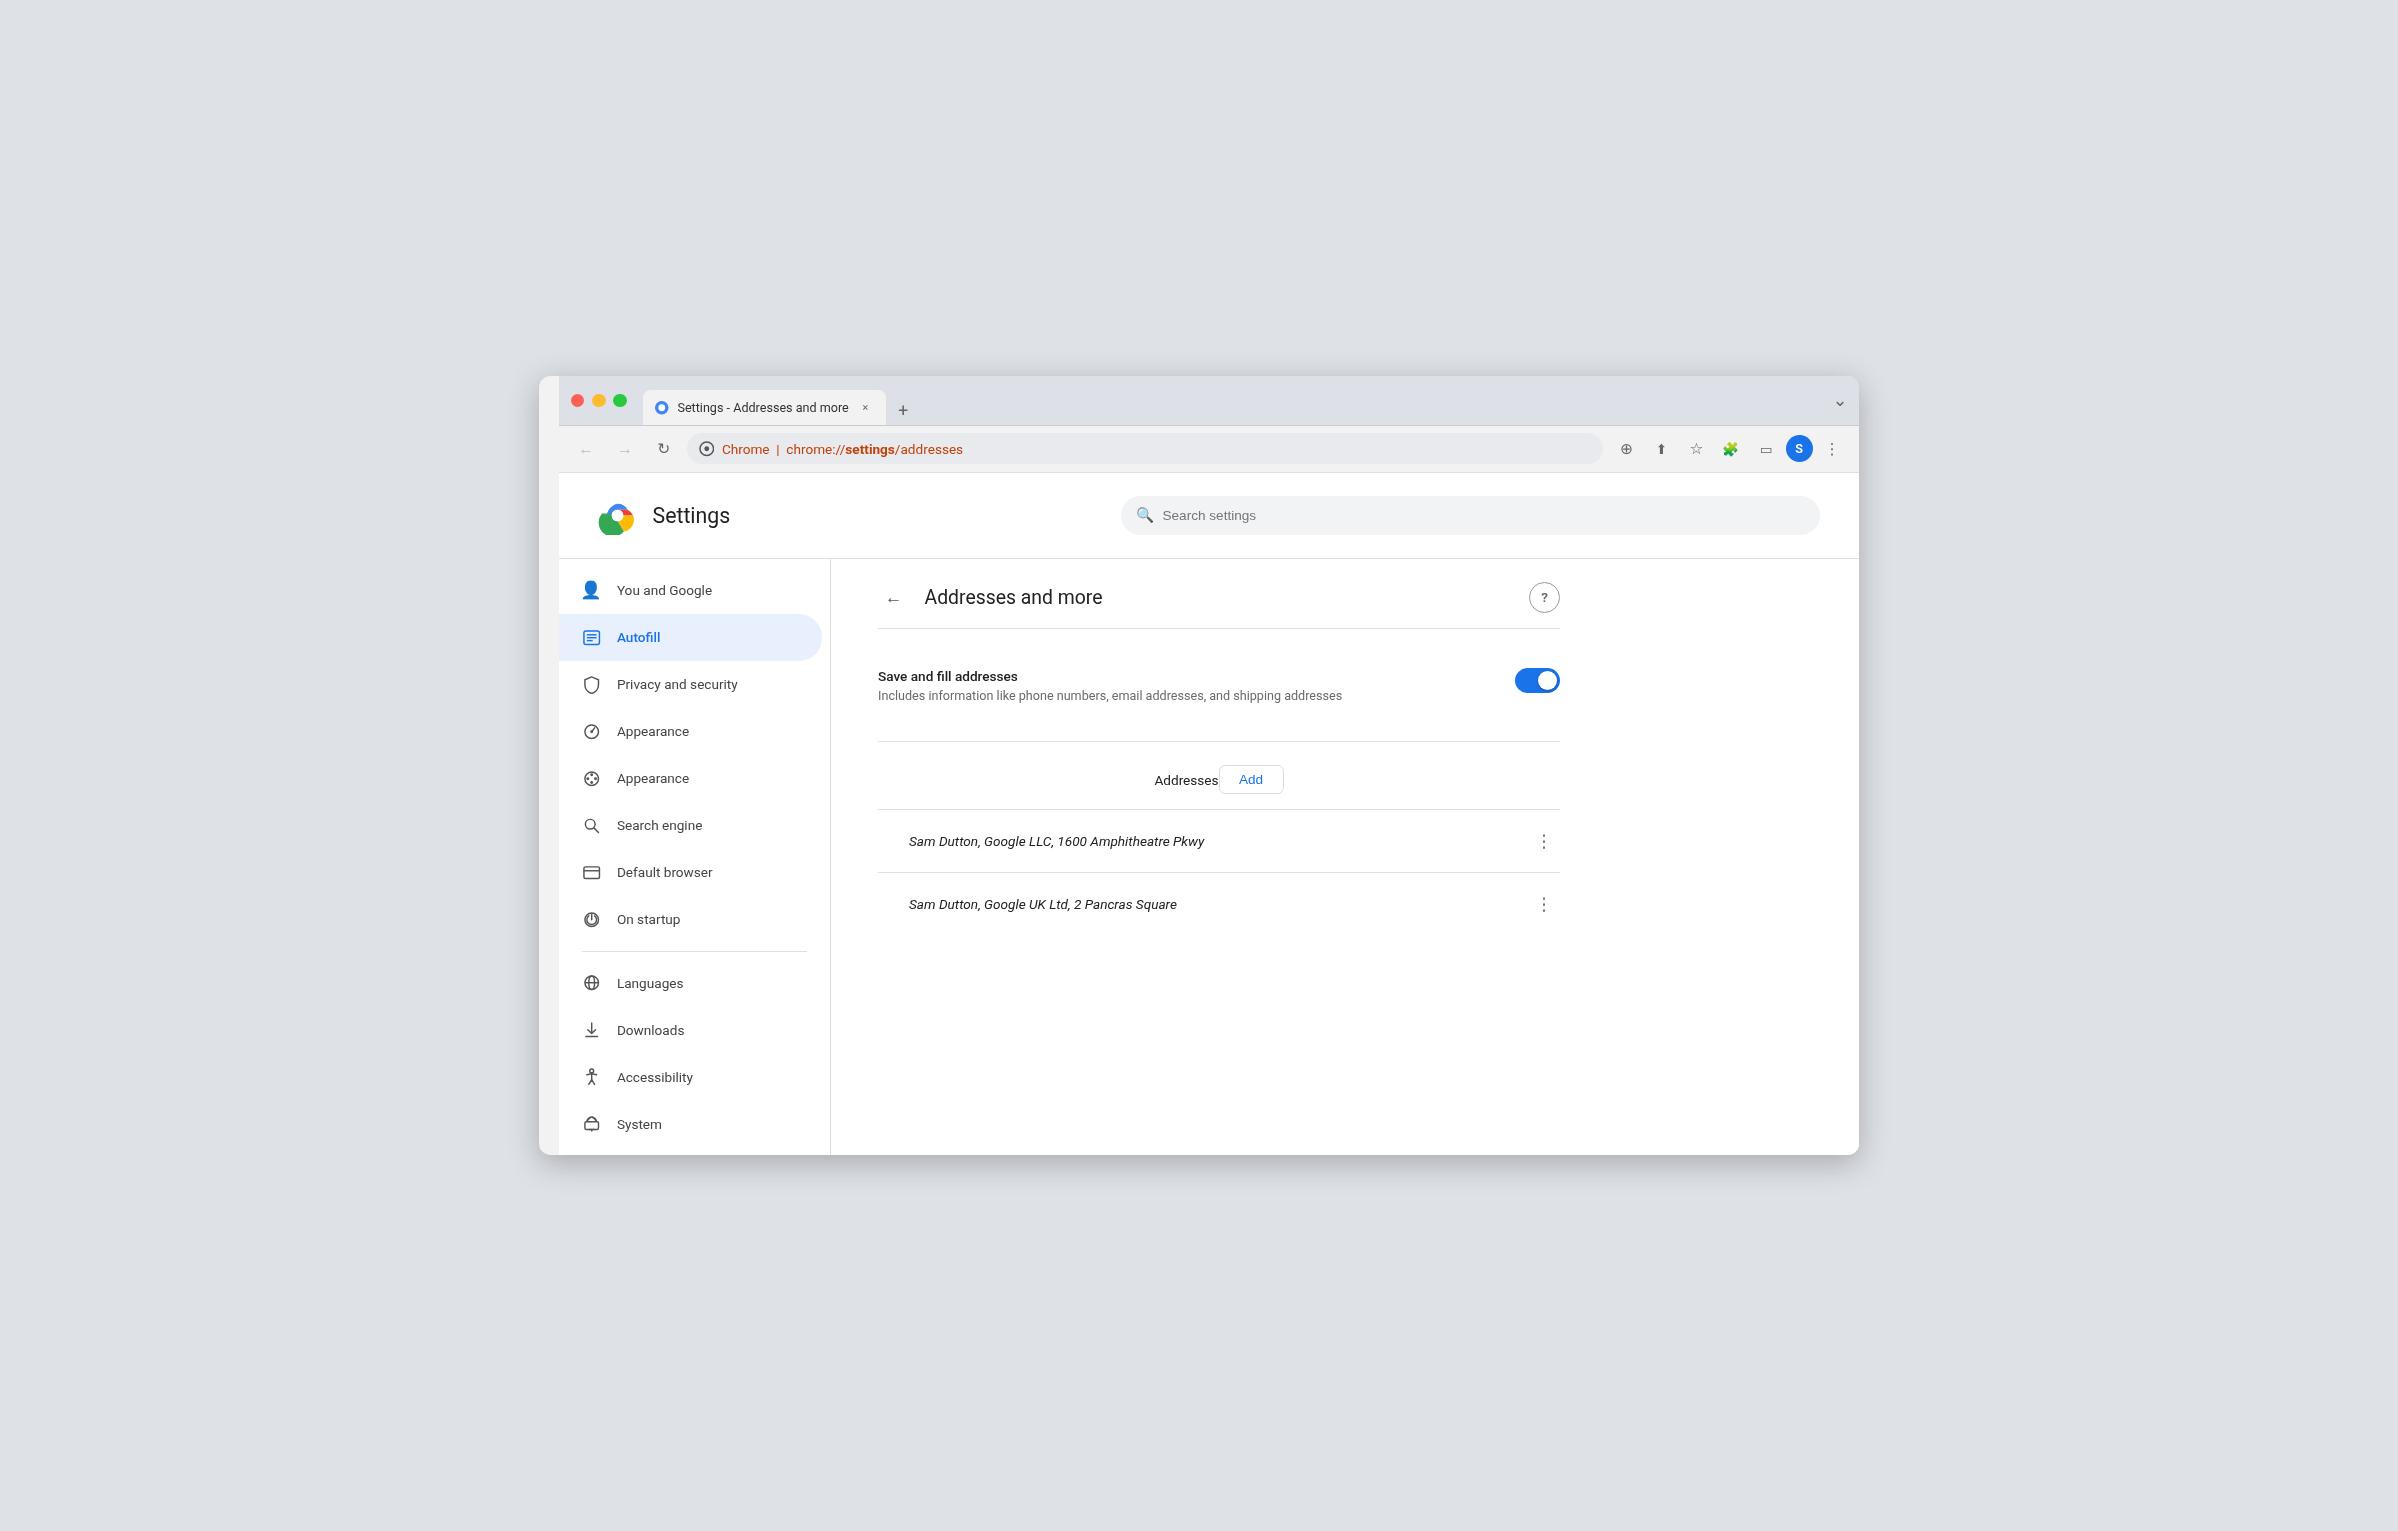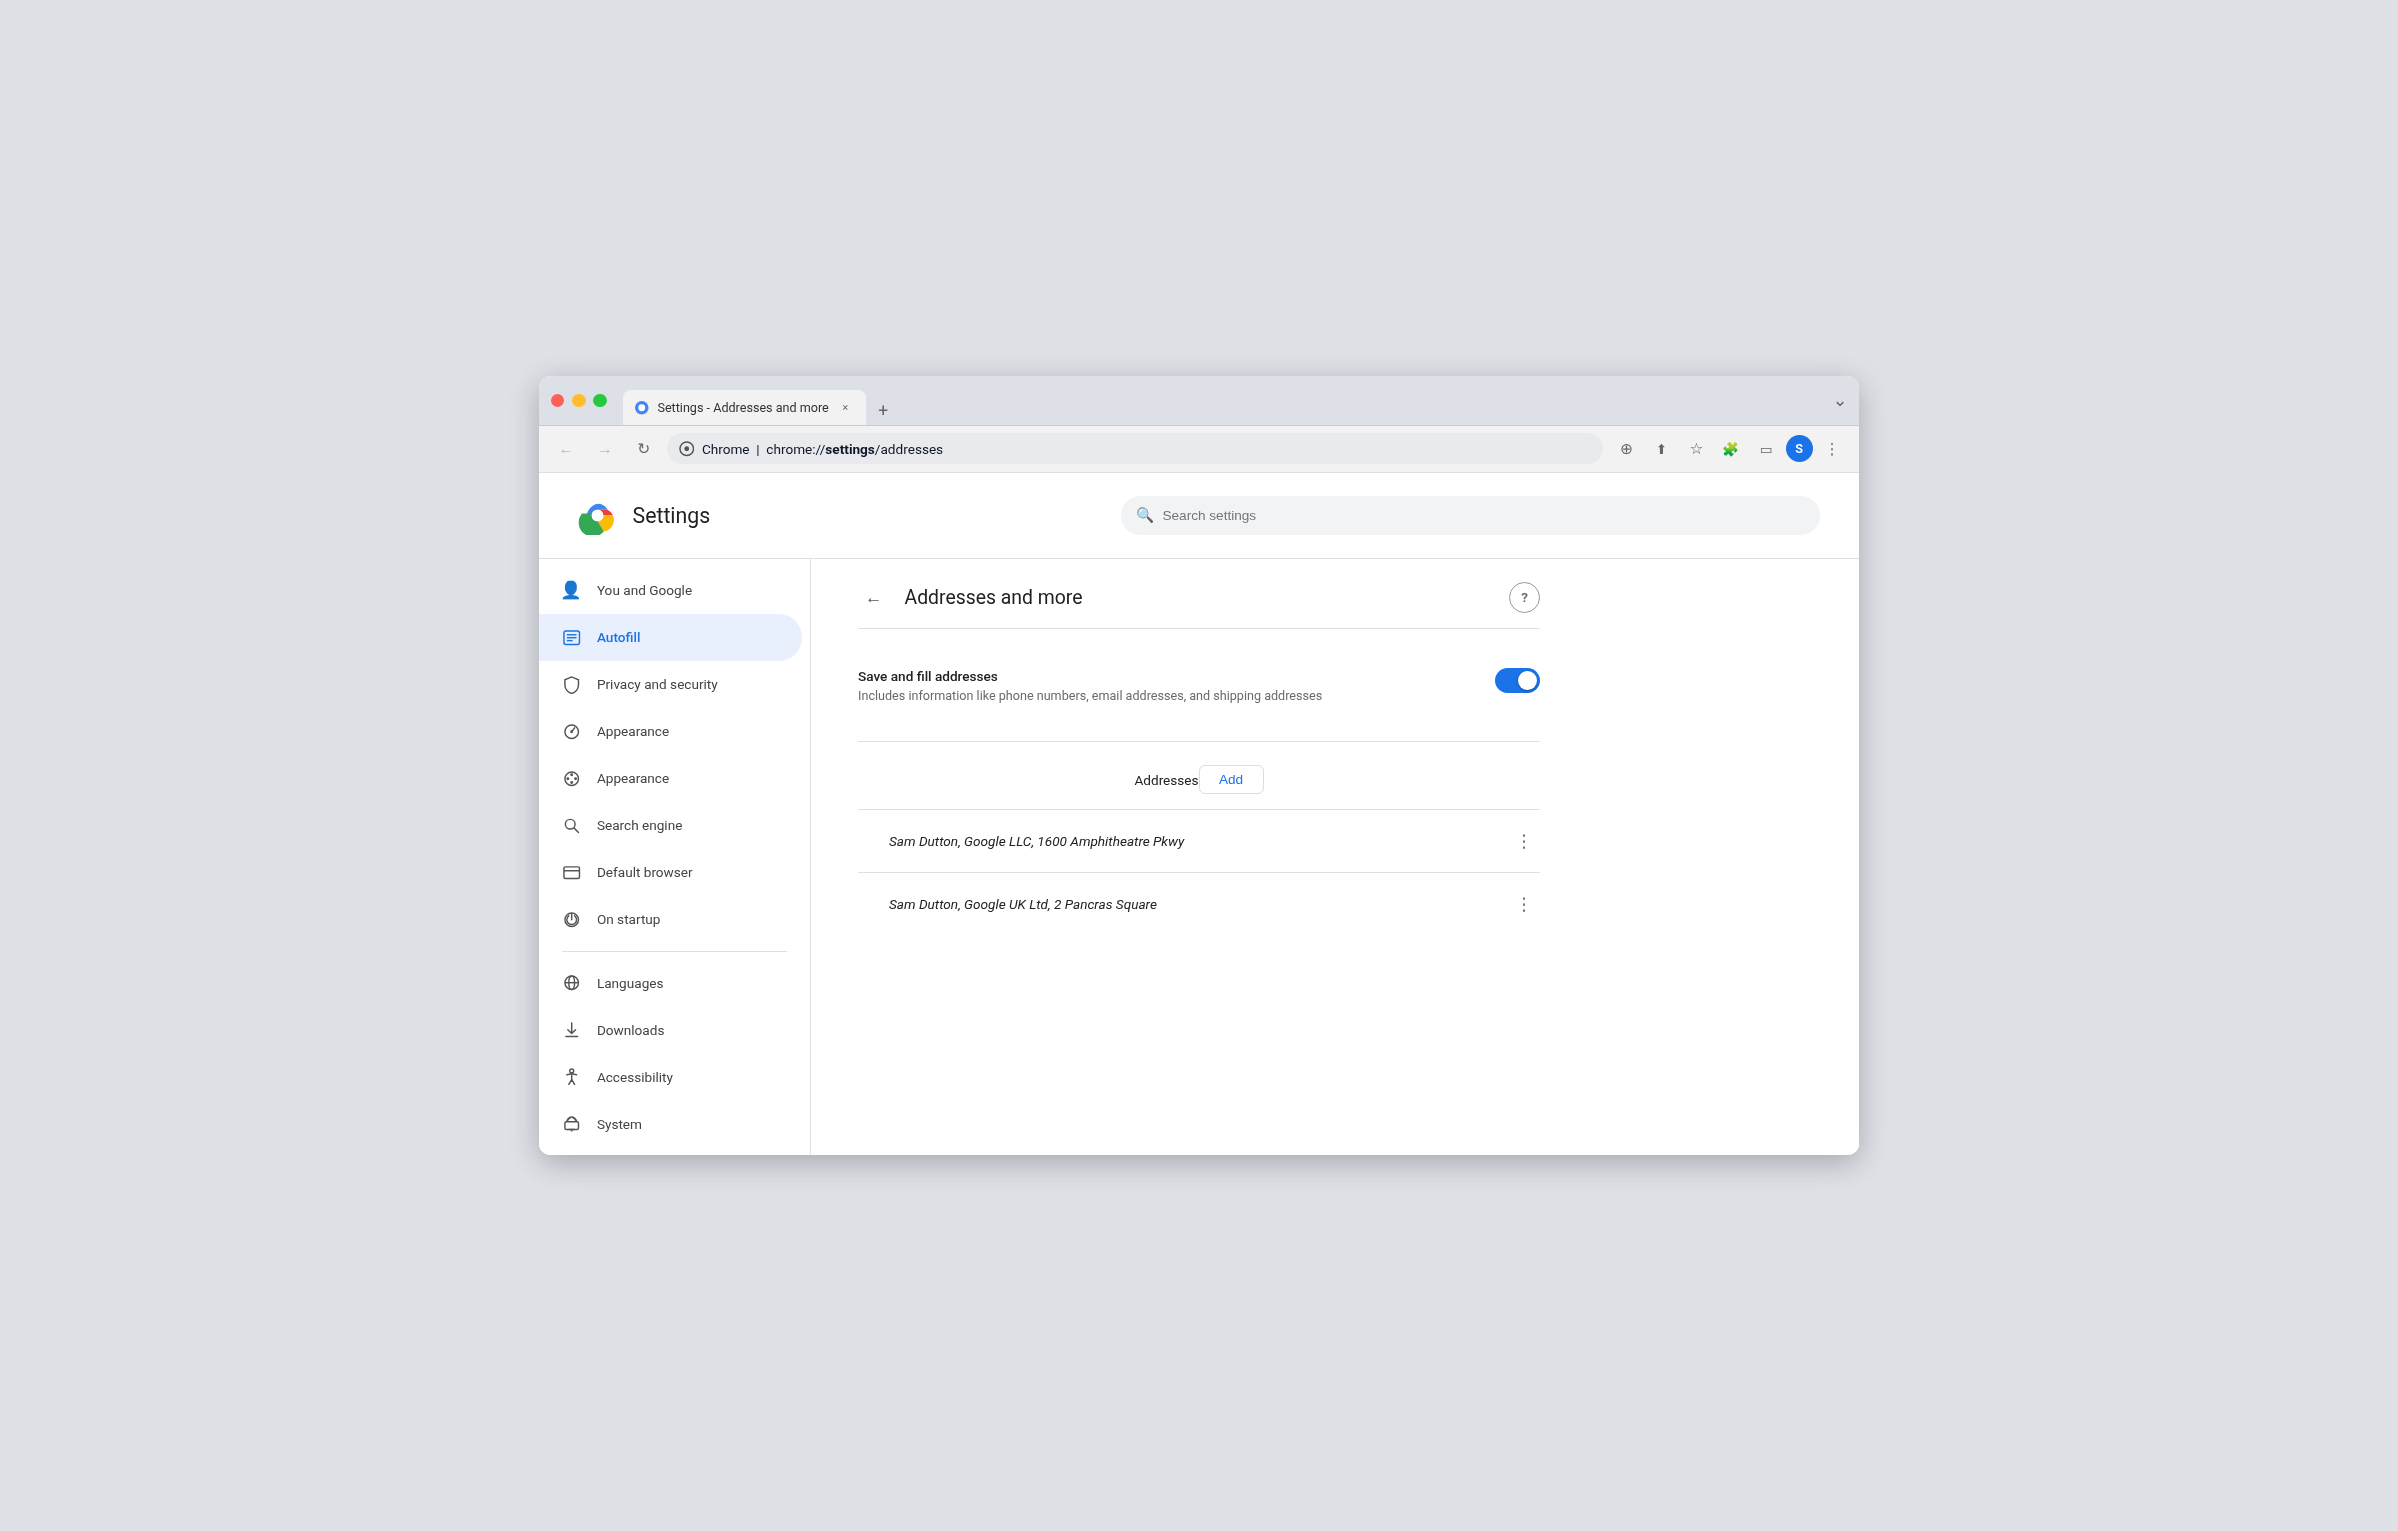--- a/index.html
+++ b/index.html
@@ -12,20 +12,21 @@
       min-height: 100vh;
       padding: 19.4px;
     }
 
     .browser-window {
       width: 1320px;
       background: #f2f2f2;
       border-radius: 11.6px;
       box-shadow: 0 7.8px 31px rgba(0,0,0,0.25);
       overflow: hidden;
+      padding-left: 20px;
     }
 
     
     .title-bar {
       background: #dde1e7;
       height: 50px;
       display: flex;
       align-items: center;
       padding: 0 11.6px;
       gap: 7.8px;
@@ -133,21 +134,21 @@
       color: #333;
     }
     .address-bar-icon {
       width: 15.5px;
       height: 15.5px;
       flex-shrink: 0;
     }
     .address-bar-url {
       flex: 1;
       font-size: 13.6px;
-      color: #0f172a;
+      color: #c2410c;
     }
     .address-bar-url span { font-weight: 700; }
 
     .toolbar-actions {
       display: flex;
       align-items: center;
       gap: 3.9px;
     }
     .toolbar-action-btn {
       width: 31px;

